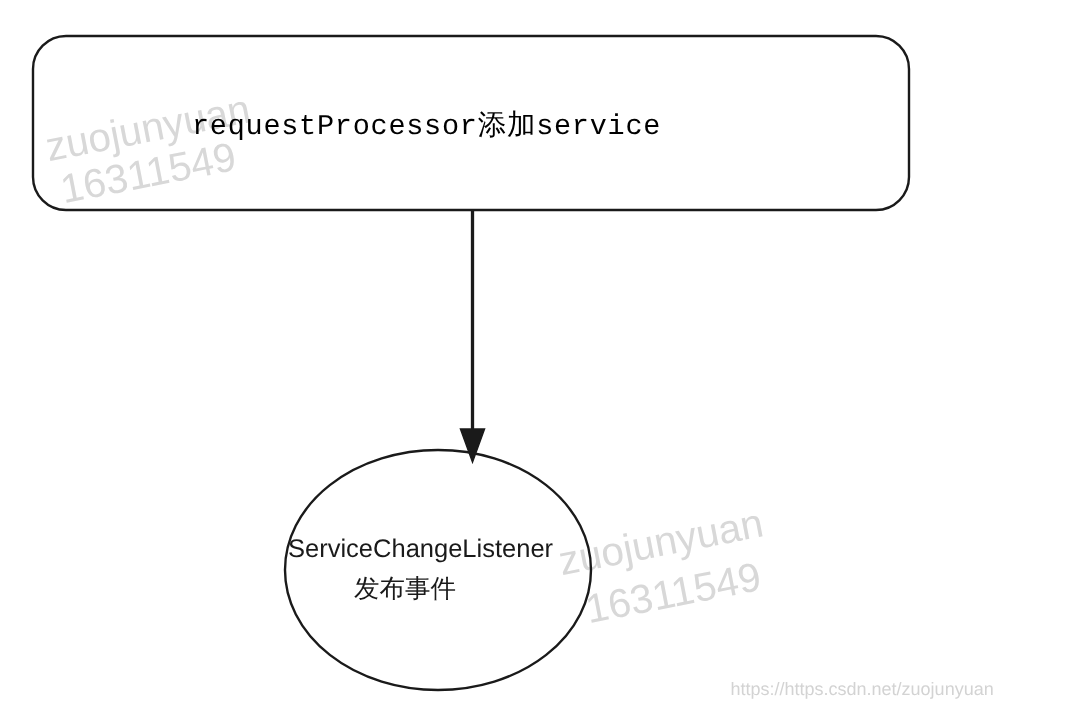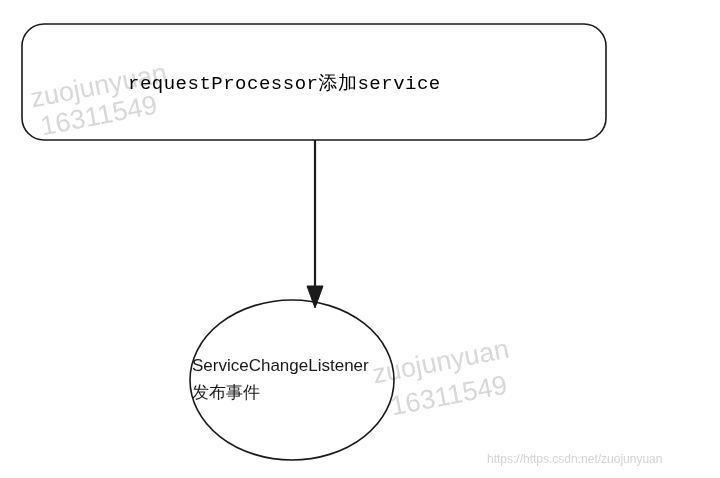--- a/index.html
+++ b/index.html
@@ -71,13 +71,13 @@
   <line x1="315" y1="140" x2="315" y2="296" stroke="#1a1a1a" stroke-width="2.2"></line>
 
   <polygon points="315,308 307,286 323,286" fill="#1a1a1a" stroke="#1a1a1a" stroke-width="1"></polygon>
 
   <ellipse cx="292" cy="380" rx="102" ry="80" fill="none" stroke="#1a1a1a" stroke-width="1.6"></ellipse>
 </svg>
 
 <div class="box-label" style="left:128px; top:70px;">requestProcessor添加service</div>
 
 <div class="ell-label" style="left:192px; top:355px; width:200px;">ServiceChangeListener</div>
-<div class="ell-label" style="left:192px; top:382px; width:160px;">发布事件</div>
+<div class="ell-label" style="left:192px; top:382px; width:160px;padding-left:44px;">发布事件</div>
 
 </body></html>

